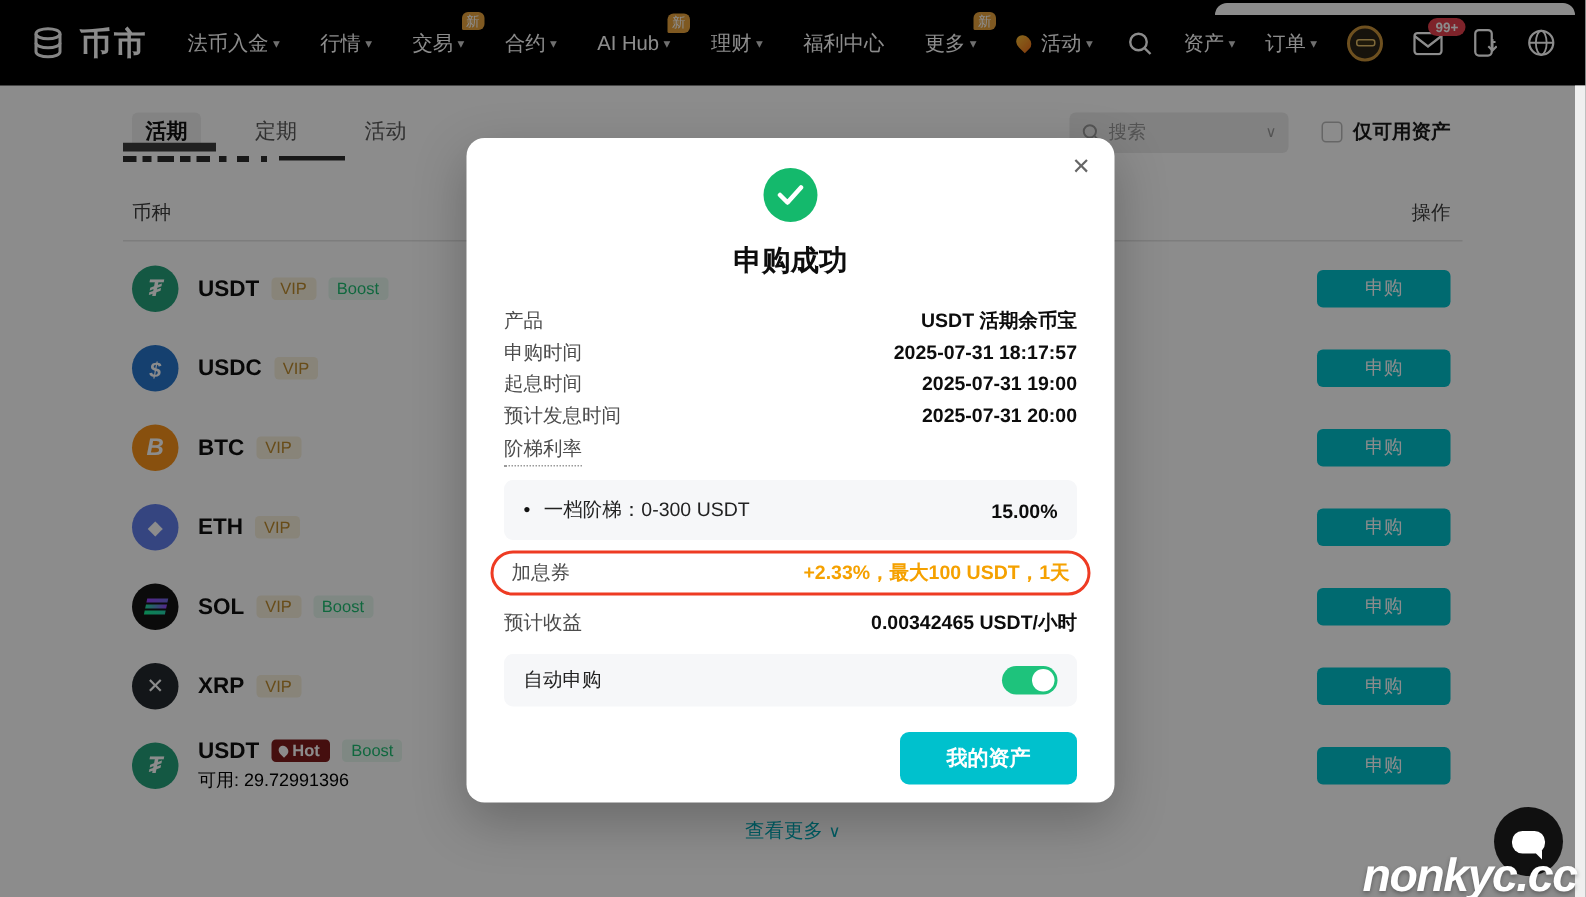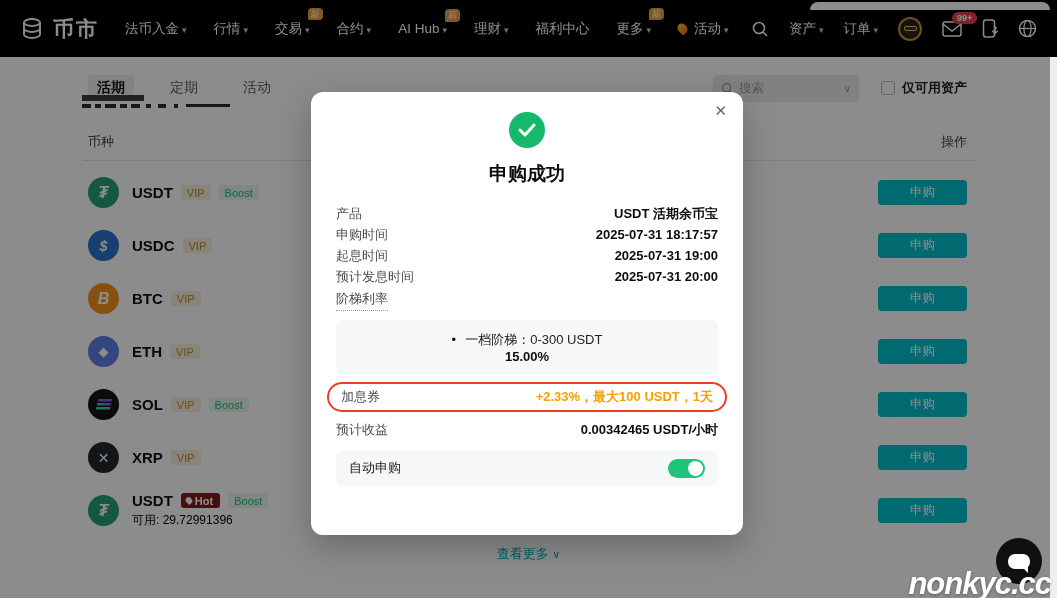--- a/index.html
+++ b/index.html
@@ -93,21 +93,21 @@
   .check-circ { width:36px; height:36px; border-radius:50%; background:#14b96c;
                 display:flex; align-items:center; justify-content:center; }
   .modal-title { text-align:center; font-size:19px; font-weight:bold; margin-top:13px; color:#0d0d0d; }
   .detail-rows { margin-top:16px; }
   .drow { display:flex; justify-content:space-between; align-items:center; height:21px; }
   .dlabel { font-size:13px; color:#4c4c4c; }
   .dvalue { font-size:13px; font-weight:bold; color:#0d0d0d; }
   .tier-label { display:inline-block; font-size:13px; color:#4c4c4c; margin-top:3px;
                 border-bottom:1px dotted #9a9a9a; padding-bottom:2px; }
   .tier-box { margin-top:9px; background:#f6f7f9; border-radius:6px; padding:11px 13px;
-              display:flex; justify-content:space-between; align-items:center;flex-direction:column; }
+              display:flex; justify-content:space-between; align-items:center; }
   .tier-name { font-size:13px; color:#222; }
   .tier-name .bullet { margin-right:9px; color:#111; }
   .tier-rate { font-size:13px; font-weight:bold; color:#0d0d0d; }
   .coupon-row { margin:7px -9px 0; border:2.5px solid #ee3b23; border-radius:16px;
                 padding:4px 12px; display:flex; justify-content:space-between; }
   .coupon-val { font-size:13px; font-weight:bold; color:#f5a100; }
   .profit-row { margin-top:7px; display:flex; justify-content:space-between; align-items:center; height:22px; }
   .auto-box { margin-top:10px; background:#f6f7f9; border-radius:6px; padding:8px 13px;
               display:flex; justify-content:space-between; align-items:flex-start; }
   .auto-lbl { font-size:13px; color:#222; }
@@ -402,18 +402,21 @@
     <span class="dvalue">0.00342465 USDT/小时</span>
   </div>
 
   <div class="auto-box">
     <span class="auto-lbl">自动申购</span>
     <span class="toggle">
         <span class="knob"></span>
       </span>
   </div>
 
+  <div class="modal-btn-row">
+    <button class="btn-assets">我的资产</button>
+  </div>
 </div>
 
 <div class="chat-fab">
   <span class="chat-bubble"></span>
 </div>
 <div class="watermark">nonkyc.cc</div>
 
 </body></html>

